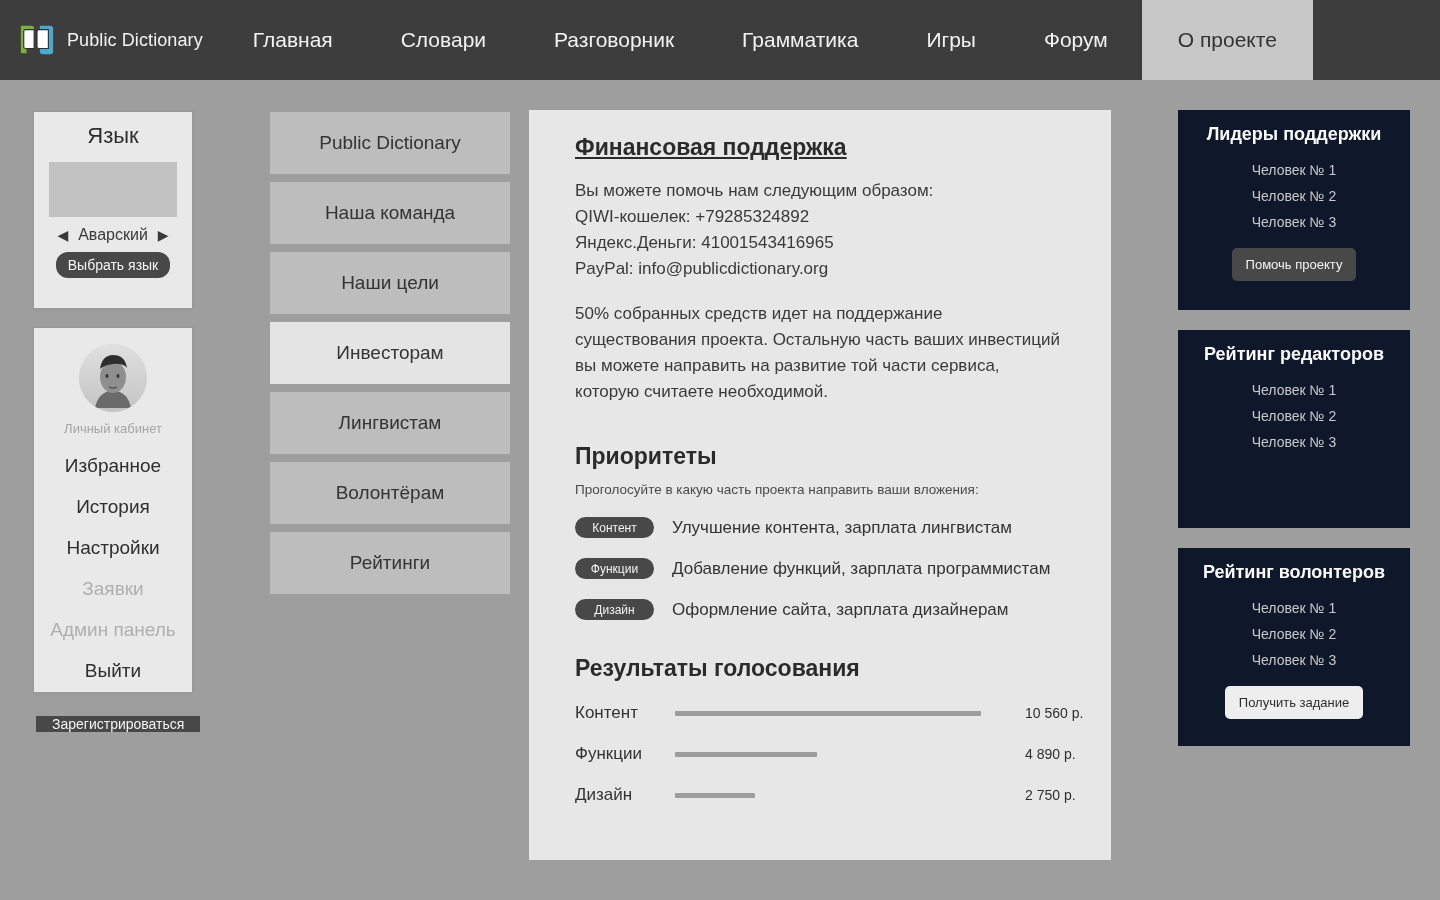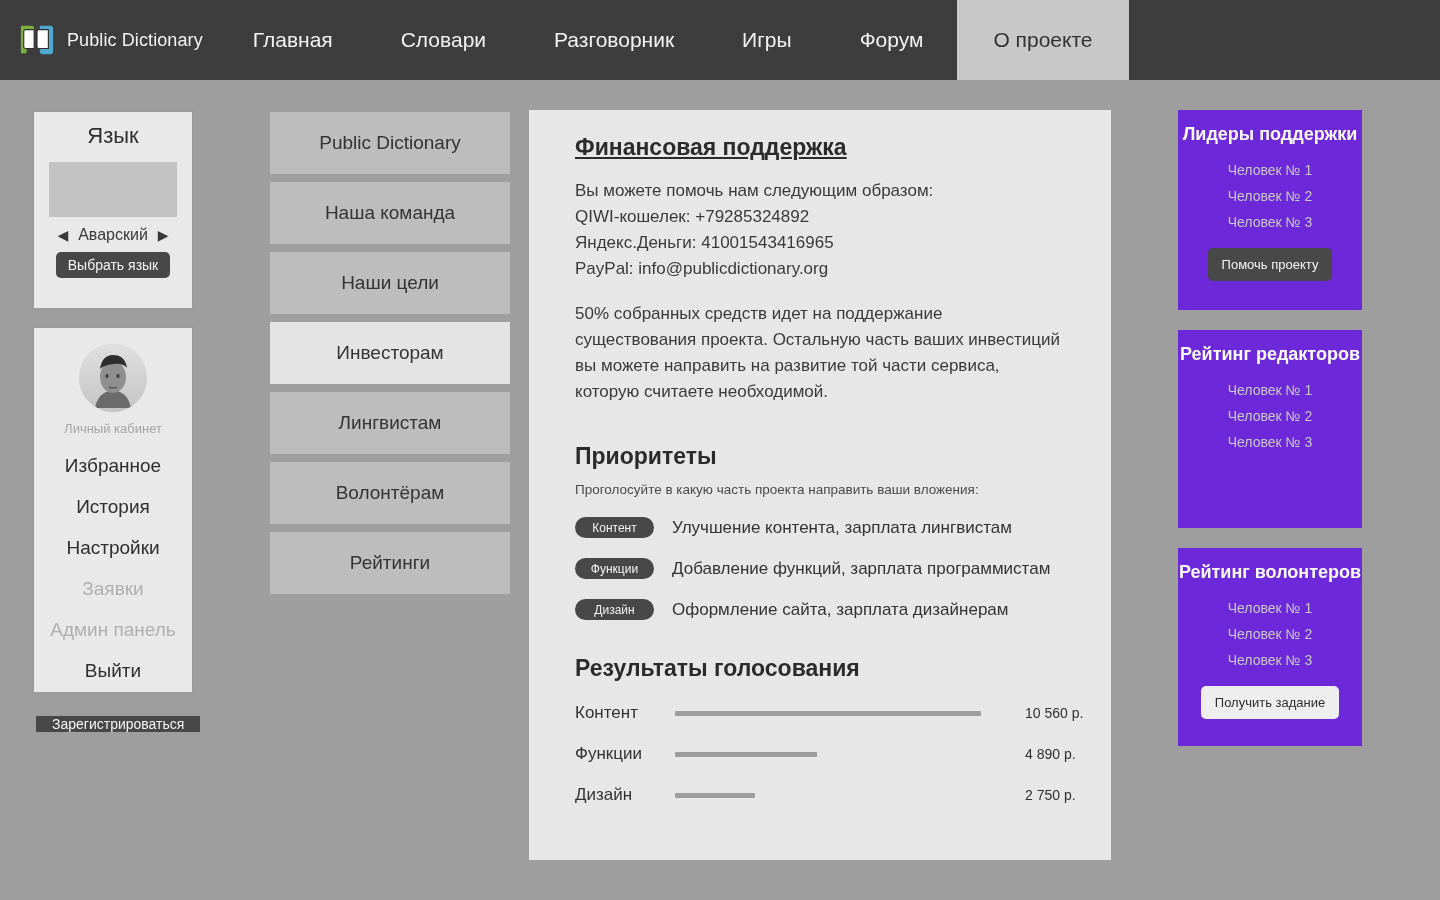--- a/index.html
+++ b/index.html
@@ -50,21 +50,21 @@
   .lang-name { font-size: 16px; color: #3a3a3a; }
   .btn-dark {
     background: #484848; color: #f4f4f4; border: none; border-radius: 5px;
     font-family: "Liberation Sans", sans-serif; cursor: pointer;
   }
   .btn-light {
     background: #eeeeee; color: #2e2e2e; border: none; border-radius: 5px;
     font-family: "Liberation Sans", sans-serif; cursor: pointer;
   }
   #lang-btn {
-    display: block; margin: 8px auto 0; padding: 5px 12px; font-size: 14px;
+    display: block; margin: 8px auto 0; padding: 5px 12px; font-size: 14px; border-radius: 12px;
   }
 
   #user-card { left: 32px; top: 326px; width: 162px; height: 368px; }
   .avatar {
     width: 68px; height: 68px; border-radius: 50%; margin: 16px auto 0;
     overflow: hidden; position: relative; background: #d2d2d2; display: block;
   }
   .avatar svg { display: block; width: 68px; height: 68px; }
   .cabinet-label {
     text-align: center; font-size: 13px; color: #a5a5a5; margin-top: 9px;
@@ -113,21 +113,21 @@
   .prio-desc { font-size: 17px; color: #333333; }
   .h2.results { margin-top: 35px; }
   .res-row { display: flex; align-items: center; margin-top: 21px; }
   .res-label { width: 100px; font-size: 17px; color: #333333; flex: 0 0 auto; }
   .res-track { width: 330px; flex: 0 0 auto; }
   .res-bar { height: 5px; background: #9d9d9d; border-radius: 1px; }
   .res-value { font-size: 14px; color: #2f2f2f; margin-left: 20px; white-space: nowrap; }
 
   
   .panel {
-    position: absolute; left: 1178px; width: 184px; background: #6d28d9;
+    position: absolute; left: 1178px; width: 232px; background: #0f172a;
   }
   #panel-0 { top: 110px; height: 200px; }
   #panel-1 { top: 330px; height: 198px; }
   #panel-2 { top: 548px; height: 198px; }
   .panel-title {
     text-align: center; color: #fbfbfb; font-size: 18px; font-weight: bold;
     padding-top: 14px;
   }
   .panel-list { margin-top: 12px; }
   .panel-list-item {
@@ -152,20 +152,21 @@
         <path d="M8 8 h9 v20 h-9 a2 2 0 0 1 -2 -2 v-16 a2 2 0 0 1 2 -2 z" fill="#ffffff" stroke="#2f2f2f" stroke-width="1.2"></path>
         <path d="M23 4 h11 a3 3 0 0 1 3 3 v24 a3 3 0 0 1 -3 3 h-8 a3 3 0 0 1 -3 -3 z" fill="#4ea9cf"></path>
         <path d="M22 8 h10 v20 h-10 a2 2 0 0 1 -2 -2 v-16 a2 2 0 0 1 2 -2 z" fill="#ffffff" stroke="#2f2f2f" stroke-width="1.2"></path>
       </svg>
       <span class="brand-name">Public Dictionary</span>
     </div>
     <div class="nav">
       <div class="nav-item">Главная</div>
       <div class="nav-item">Словари</div>
       <div class="nav-item">Разговорник</div>
+      <div class="nav-item">Грамматика</div>
       <div class="nav-item">Игры</div>
       <div class="nav-item">Форум</div>
       <div class="nav-item active">О проекте</div>
     </div>
   </div>
   <div class="header-rule"></div>
 
   <div class="card" id="lang-card">
     <div class="lang-title">Язык</div>
     <div class="flag-box"></div>

